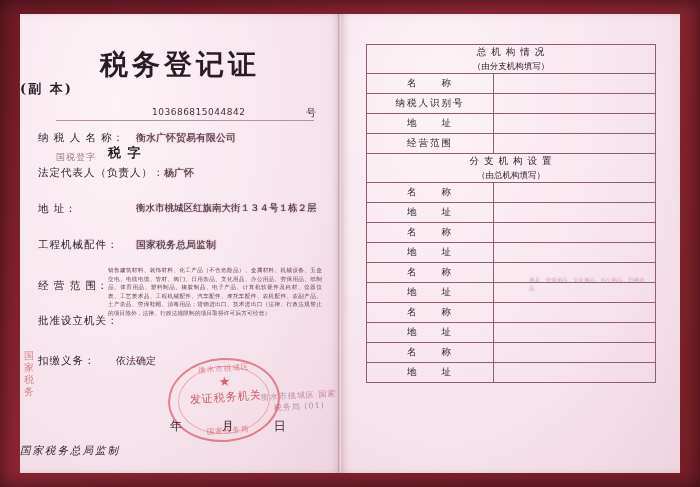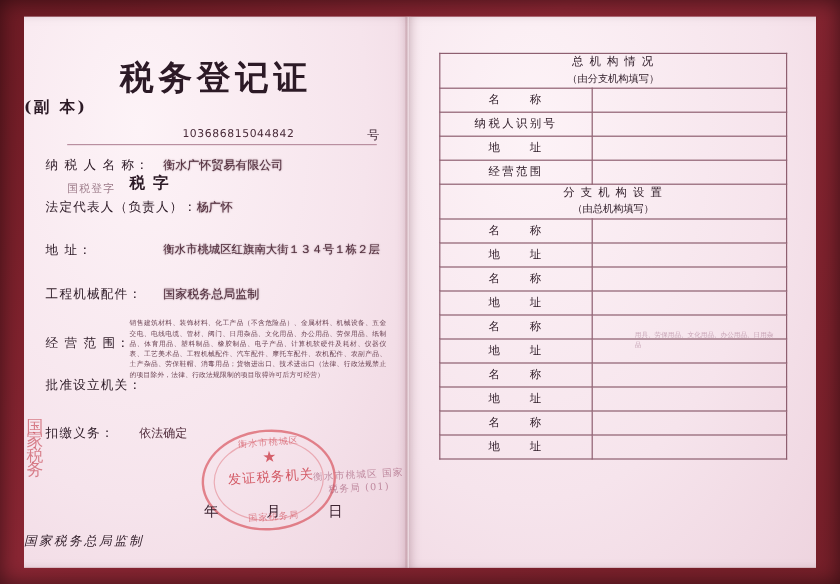--- a/index.html
+++ b/index.html
@@ -221,21 +221,21 @@
     transform: rotate(-3deg);
     text-align: center;
     letter-spacing: 1px;
   }
   
   .side-vert {
     position: absolute;
     left: 2px; top: 336px;
     width: 14px;
     font-family: "DejaVu Serif", serif;
-    font-size: 14px;
+    font-size: 10px;
     line-height: 12px;
     color: rgba(190,40,55,0.55);
     text-align: center;
   }
   
   .rp {
     position: absolute;
     left: 0; top: 0; width: 339px; height: 459px;
   }
   table.reg {

